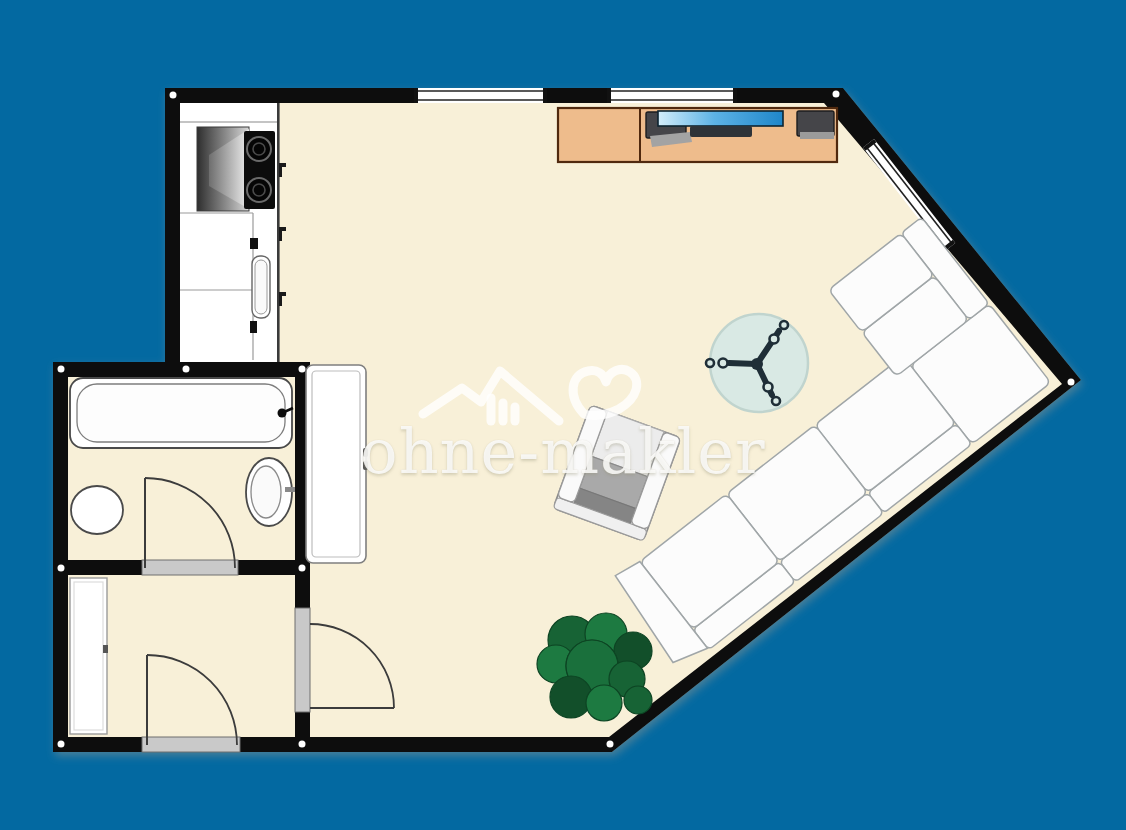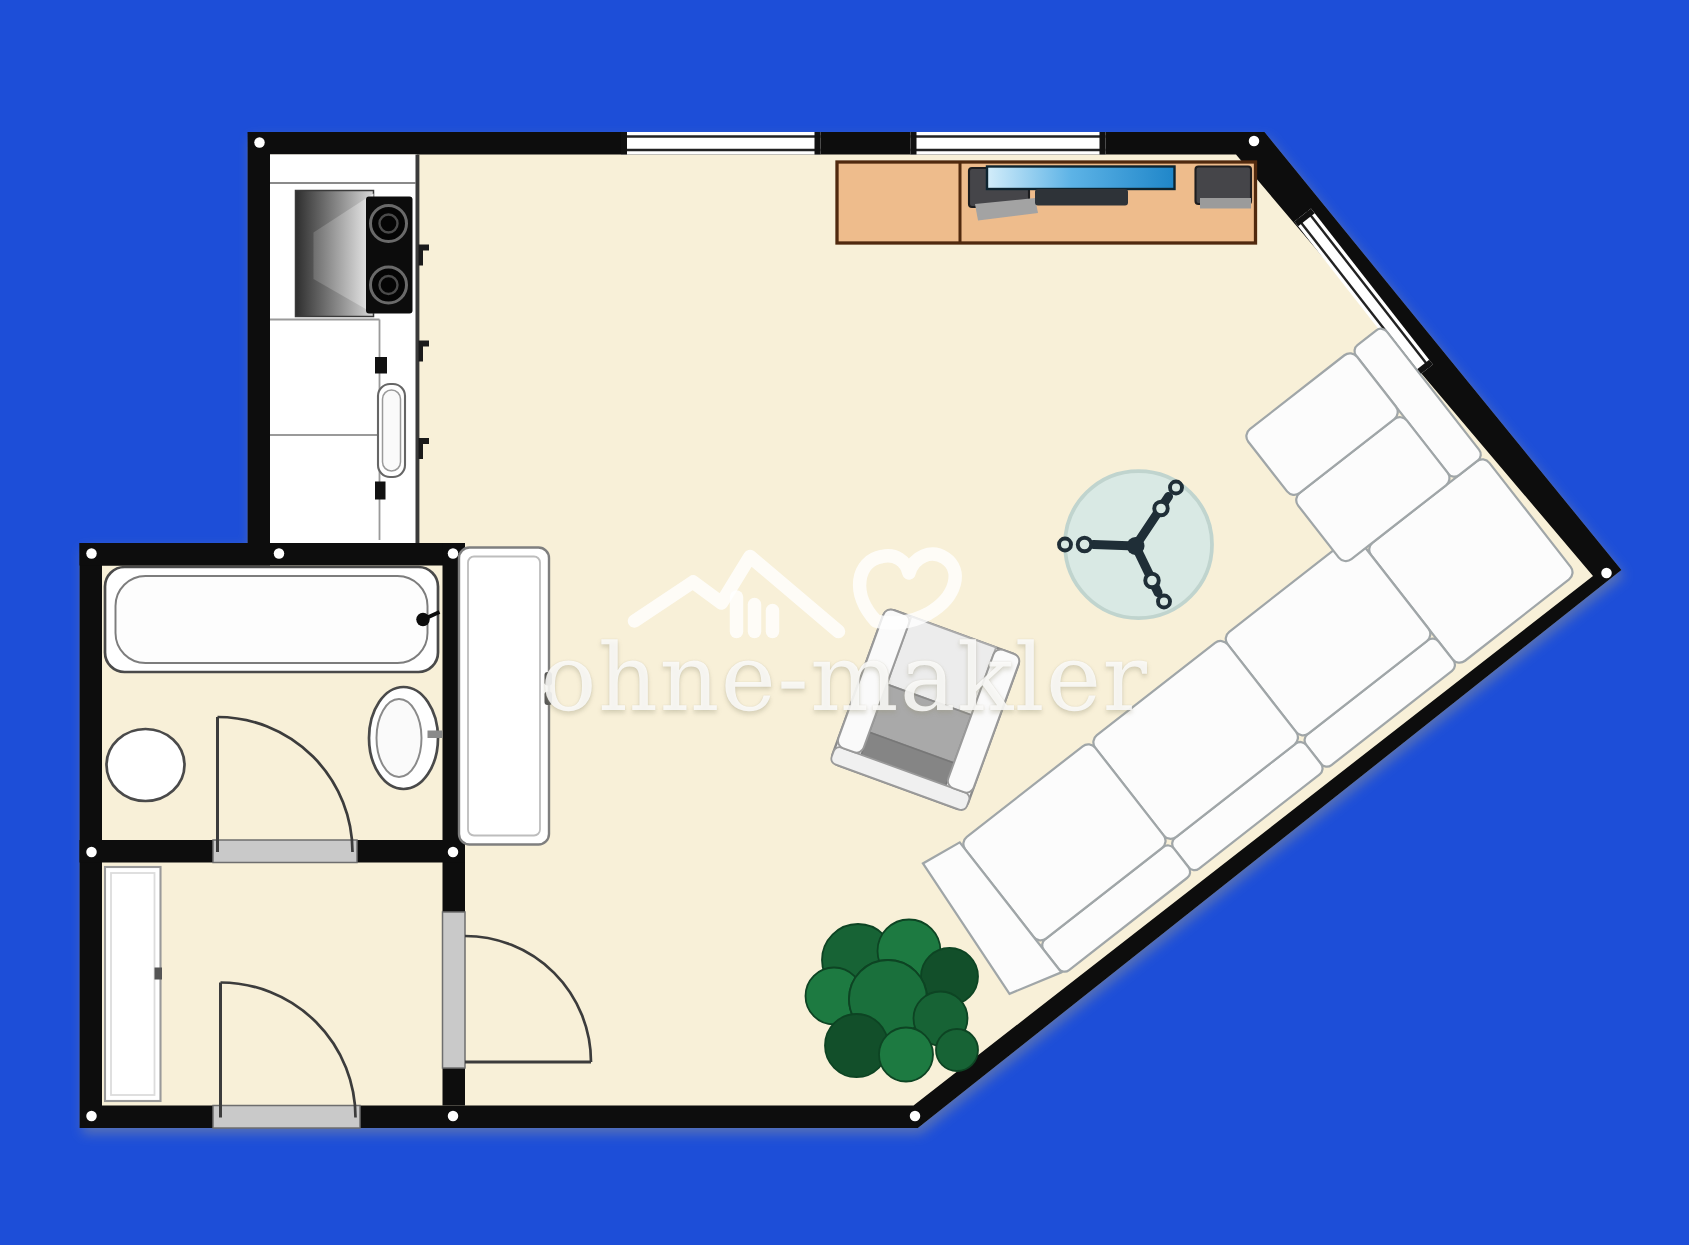--- a/index.html
+++ b/index.html
@@ -1,19 +1,19 @@
 <!DOCTYPE html>
 <html><head>
 <meta charset="utf-8">
 <style>
   html,body{margin:0;padding:0;background:#ffffff;}
   .stage{
     position:relative;
     width:1126px;height:830px;
-    background:#1d4ed8;
+    background:#0369a1;
     overflow:hidden;
     font-family:"DejaVu Sans", sans-serif;
   }
   .plan-svg{position:absolute;left:0;top:0;}
   .watermark{
     position:absolute;
     left:0;top:0;width:1126px;height:830px;
     pointer-events:none;
   }
   .watermark-text{

